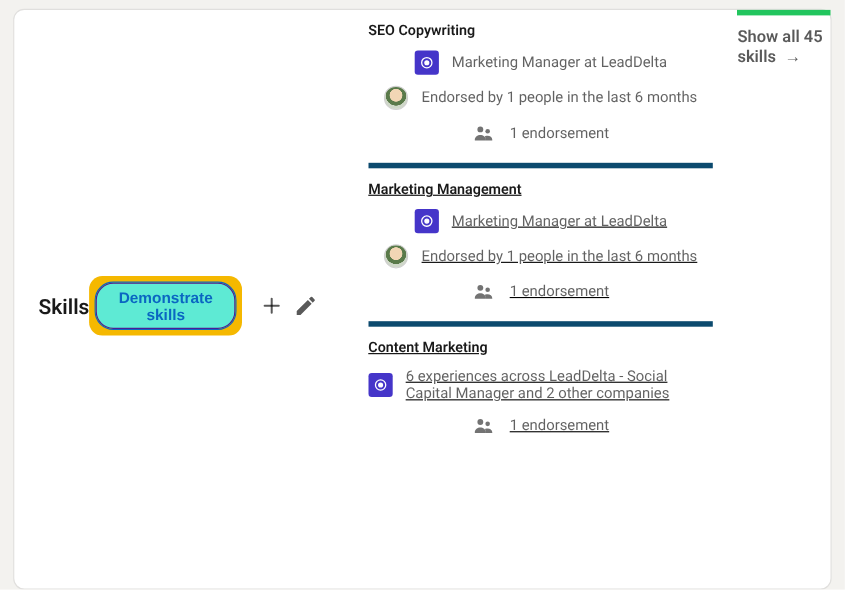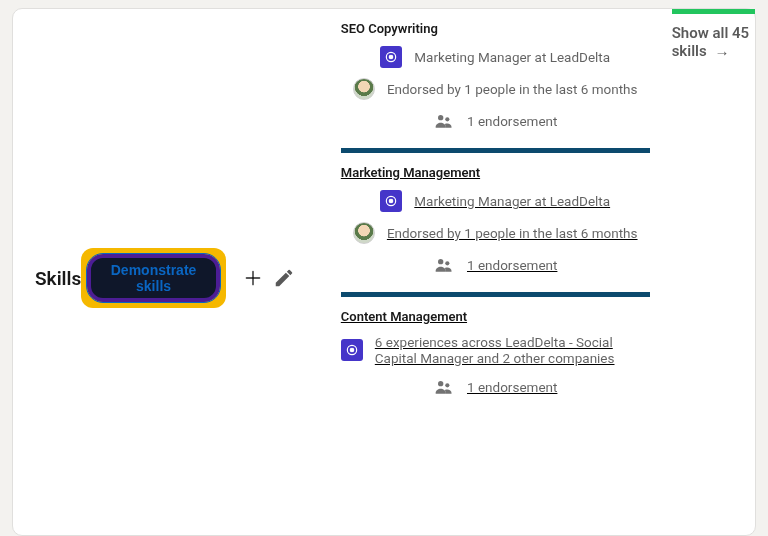--- a/index.html
+++ b/index.html
@@ -27,25 +27,25 @@
     flex:1;
   }
   .demo-highlight {
     background:#f5b800;
     border-radius:12px;
     padding:6px;
     margin-right:14px;
     display:inline-flex;
   }
   .demo-btn {
-    background:#0f172a;
+    background:#5eead4;
     color:#0a66c2;
     font-weight:600;
     font-size:14px;
-    border:4px solid #4c1d95;
+    border:1px solid #4c1d95;
     border-radius:16px;
     padding:4px 14px;
     cursor:pointer;
     outline:1px solid #0a66c2;
   }
   .icon-btn {
     width:32px; height:32px;
     display:inline-flex; align-items:center; justify-content:center;
     color:rgba(0,0,0,0.65);
     border-radius:50%;
@@ -163,21 +163,21 @@
               <circle cx="8" cy="8" r="3.2"></circle>
               <circle cx="16" cy="10" r="2.5"></circle>
               <path d="M2 19c0-3 3-5 6-5s6 2 6 5v1H2v-1z"></path>
               <path d="M14 20v-1c0-1.3-.4-2.4-1.1-3.3 0 0 1-.7 3.1-.7 2.6 0 5 1.6 5 4v1h-7z"></path>
             </svg>
           </span>
           <span>1 endorsement</span>
         </div>
       </div>
       <div class="skill-item">
-        <div class="skill-name">Content Management</div>
+        <div class="skill-name">Content Marketing</div>
         <div class="detail-row">
           <span class="glyph company">
             <svg viewBox="0 0 24 24" fill="none" stroke="#fff" stroke-width="2">
               <circle cx="12" cy="12" r="8"></circle>
               <circle cx="12" cy="12" r="3" fill="#fff"></circle>
             </svg>
           </span>
           <span>6 experiences across LeadDelta - Social Capital Manager and 2 other companies</span>
         </div>
         <div class="detail-row">

